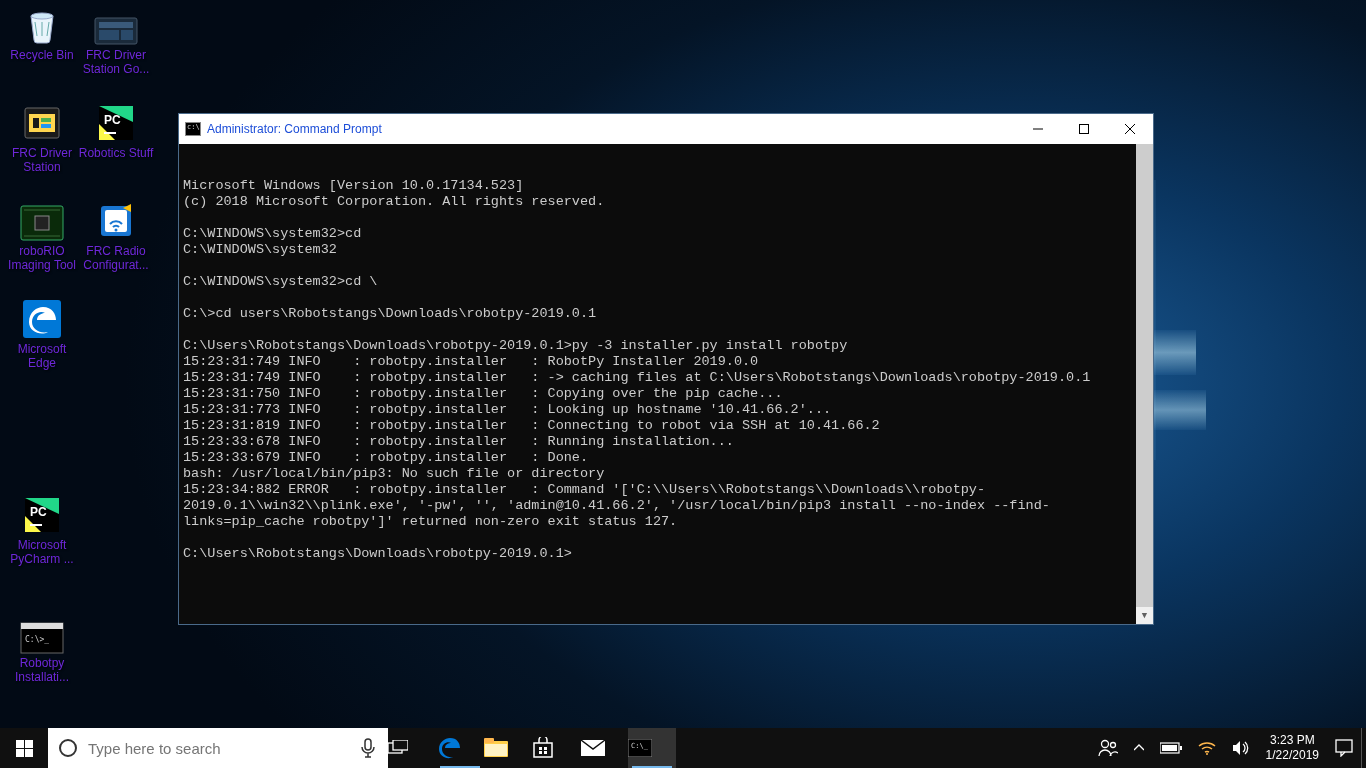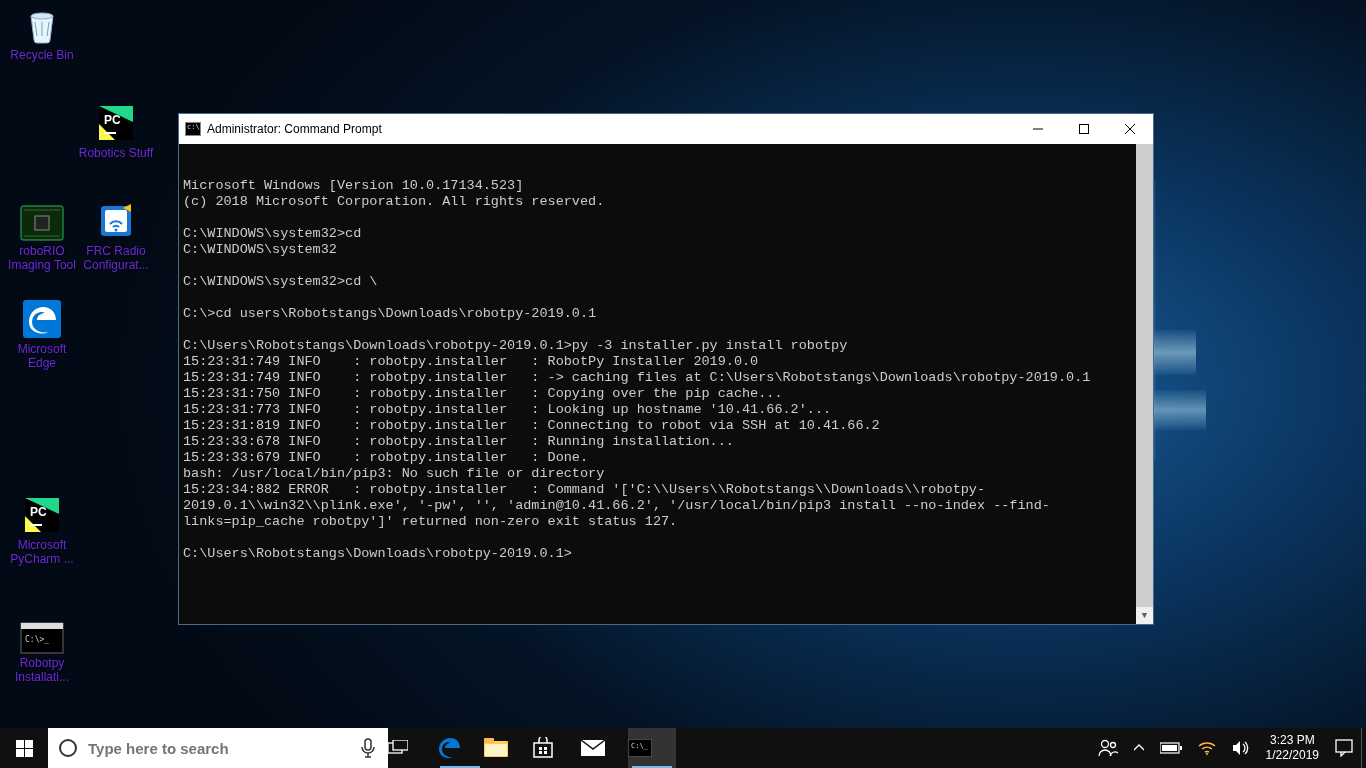--- a/index.html
+++ b/index.html
@@ -20,35 +20,35 @@
 .desktop { position: absolute; top: 0; left: 0; width: 100%; height: calc(100% - 40px); }
 .dicon { position: absolute; width: 76px; text-align: center; color: #6d28d9; font-size: 12px; cursor: pointer; text-shadow: 1px 1px 2px rgba(0,0,0,0.8); }
 .dicon .ibox { width: 48px; height: 42px; margin: 0 auto 2px; display:flex; align-items:flex-end; justify-content:center; }
 .dicon .lbl { line-height: 14px; word-wrap: break-word; }
 
 
 .cmdwin { position: absolute; left: 178px; top: 113px; width: 976px; height: 512px; background: #fff; border: 1px solid #4a6a8a; display:flex; flex-direction:column; }
 .titlebar { height: 30px; background: #fff; display:flex; align-items:center; padding-left: 6px; }
 .titlebar .cmdlogo { width: 16px; height: 14px; background:#000; border:1px solid #888; margin-right:6px; position:relative; }
 .titlebar .cmdlogo::after { content:"c:\\"; color:#ccc; font-size:7px; position:absolute; top:0; left:1px; font-family:monospace; }
-.titlebar .ttext { font-size: 12px; color:#000000; flex:1; }
+.titlebar .ttext { font-size: 12px; color:#1d4ed8; flex:1; }
 .winbtns { display:flex; height:100%; }
 .winbtn { width:46px; height:100%; display:flex; align-items:center; justify-content:center; color:#000; }
 .cmdbody { flex:1; background:#0c0c0c; color:#ccc; font-family: Consolas, "Courier New", monospace; font-size: 13.5px; line-height: 16px; padding: 2px 4px; white-space: pre-wrap; overflow:hidden; position:relative; }
 .cmdbody .scroll { position:absolute; right:0; top:0; width:17px; height:100%; background:#f0f0f0; }
 .cmdbody .scroll .thumb { position:absolute; top:0; left:0; width:100%; height:100%; background:#cdcdcd; }
 .cmdbody .scroll .arr { position:absolute; left:0; width:17px; height:17px; background:#f0f0f0; display:flex;align-items:center;justify-content:center;color:#606060;font-size:9px; }
 .cmdbody .content { padding-right:18px; }
 
 
 .taskbar { position:absolute; bottom:0; left:0; width:100%; height:40px; background:#101010; display:flex; align-items:stretch; color:#fff; }
 .start { width:48px; display:flex; align-items:center; justify-content:center; }
 .searchbox { width:340px; background:#fff; display:flex; align-items:center; margin:0; border:none; }
 .searchbox .cortana { width:40px; height:40px; display:flex; align-items:center; justify-content:center; }
-.searchbox input { border:none; outline:none; flex:1; height:100%; font-size:15px; color:#be185d; background:transparent;font-weight:bold; }
+.searchbox input { border:none; outline:none; flex:1; height:100%; font-size:15px; color:#be185d; background:transparent; }
 .searchbox .mic { width:40px; display:flex; align-items:center; justify-content:center; color:#333; }
 .tbtn { width:48px; display:flex; align-items:center; justify-content:flex-start; position:relative; }
 .tbtn.active { background:#333; }
 .tbtn.active::after, .tbtn.running::after { content:""; position:absolute; bottom:0; left:4px; right:4px; height:2px; background:#76b9ed; }
 .tray { margin-left:auto; display:flex; align-items:center; height:100%; }
 .tray .titem { padding:0 8px; height:100%; display:flex; align-items:center; justify-content:center; font-size:12px; }
 .clock { padding: 0 8px; font-size:12px; text-align:center; line-height:15px; display:flex; flex-direction:column; justify-content:center; }
 .showdesk { width:5px; border-left:1px solid #555; height:100%; }
 
 svg { display:block; }
@@ -66,20 +66,43 @@
 <div class="desktop" id="desktop">
     <div class="dicon" style="left: 4px; top: 4px;">
       <div class="ibox">
         <svg width="42" height="42" viewBox="0 0 42 42">
           <path d="M10 12 h22 l-3 24 a3 3 0 0 1 -3 3 h-10 a3 3 0 0 1 -3 -3 z" fill="#e8f4fb" stroke="#9ac" stroke-width="1"></path>
           <ellipse cx="21" cy="12" rx="11" ry="3" fill="#cfe8f7" stroke="#9ac"></ellipse>
           <path d="M14 18 l2 14 M21 18 v14 M28 18 l-2 14" stroke="#6aa" stroke-width="1" fill="none"></path>
         </svg>
       </div>
       <div class="lbl">Recycle Bin</div>
+    </div>
+    <div class="dicon" style="left: 78px; top: 4px;">
+      <div class="ibox">
+        <svg width="46" height="30" viewBox="0 0 46 30">
+          <rect x="2" y="2" width="42" height="26" rx="2" fill="#1a2a3a" stroke="#456"></rect>
+          <rect x="6" y="6" width="34" height="6" fill="#3a5a7a"></rect>
+          <rect x="6" y="14" width="20" height="10" fill="#2a4a6a"></rect>
+          <rect x="28" y="14" width="12" height="10" fill="#2a4a6a"></rect>
+        </svg>
+      </div>
+      <div class="lbl">FRC Driver Station Go...</div>
+    </div>
+    <div class="dicon" style="left: 4px; top: 102px;">
+      <div class="ibox">
+        <svg width="42" height="42" viewBox="0 0 42 42">
+          <rect x="4" y="6" width="34" height="30" rx="2" fill="#1a1a1a" stroke="#666"></rect>
+          <rect x="8" y="12" width="26" height="18" fill="#ffd54f"></rect>
+          <rect x="12" y="16" width="6" height="10" fill="#1a1a1a"></rect>
+          <rect x="20" y="16" width="10" height="4" fill="#4caf50"></rect>
+          <rect x="20" y="22" width="10" height="4" fill="#2196f3"></rect>
+        </svg>
+      </div>
+      <div class="lbl">FRC Driver Station</div>
     </div>
     <div class="dicon" style="left: 78px; top: 102px;">
       <div class="ibox">
         <svg width="42" height="42" viewBox="0 0 42 42">
           <rect x="4" y="4" width="34" height="34" fill="#000"></rect>
           <path d="M4 4 L38 4 L38 20 Z" fill="#21d789"></path>
           <path d="M4 38 L4 22 L20 38 Z" fill="#fcf84a"></path>
           <text x="9" y="22" fill="#fff" font-size="12" font-weight="bold" font-family="Arial">PC</text>
           <rect x="9" y="30" width="12" height="2" fill="#fff"></rect>
         </svg>

